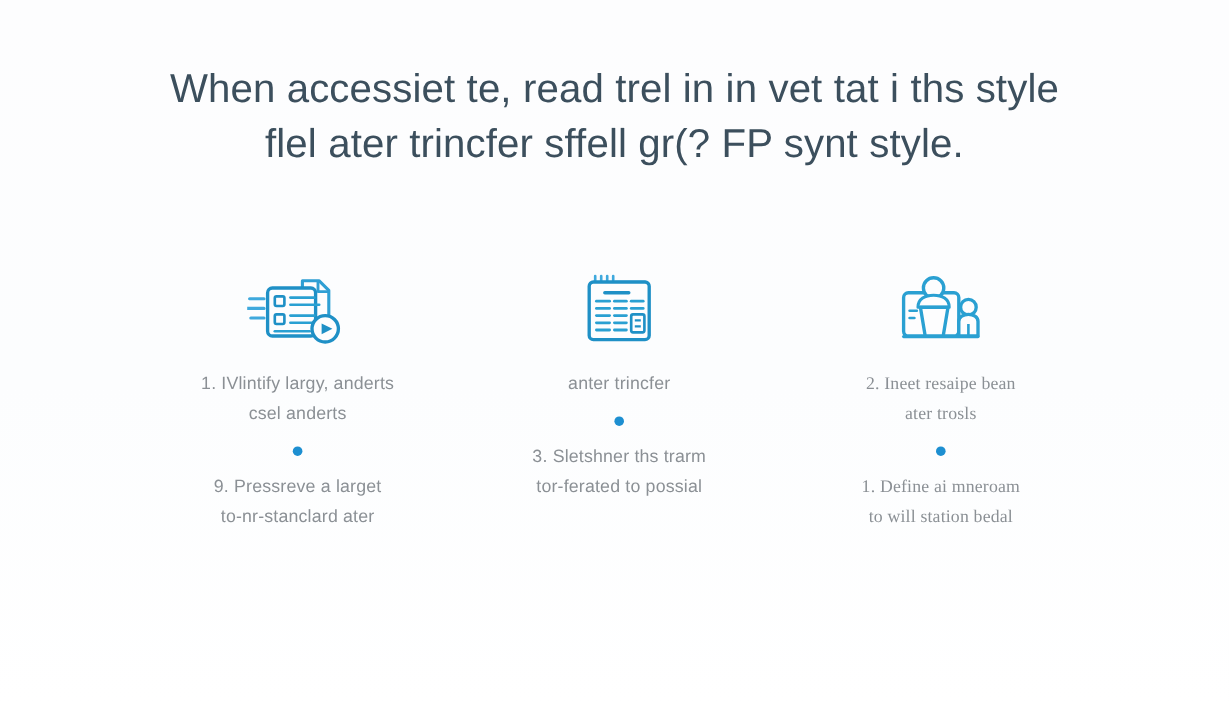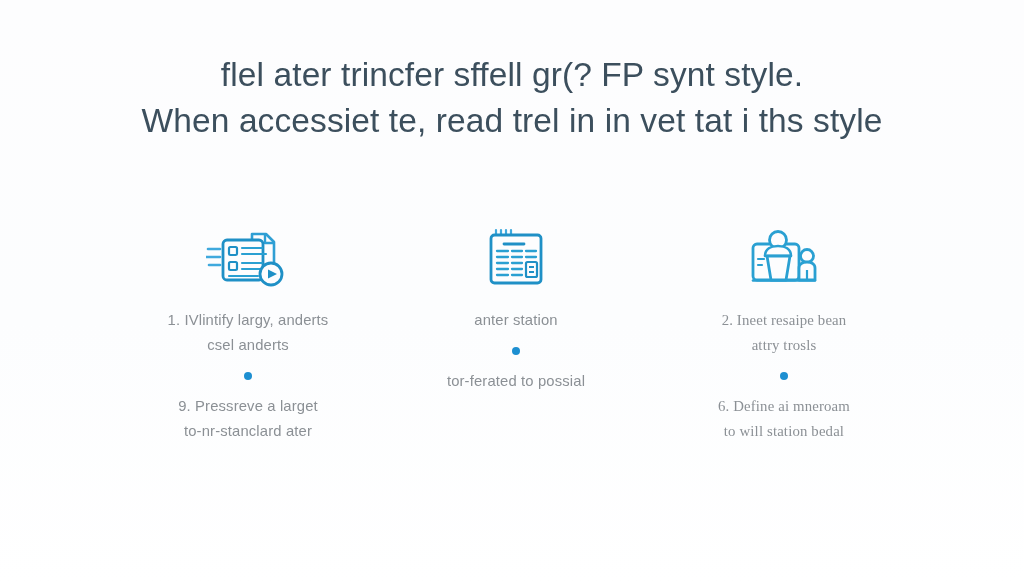--- a/index.html
+++ b/index.html
@@ -100,22 +100,22 @@
     background: #1d8fd1;
     display: block;
   }
 </style>
 </head>
 <body>
 
 <div class="slide">
 
   <h1 class="headline">
+    <span class="hl-line">When accessiet te, read trel in in vet tat i ths style</span>
     <span class="hl-line">flel ater trincfer sffell gr(? FP synt style.</span>
-    <span class="hl-line">When accessiet te, read trel in in vet tat i ths style</span>
   </h1>
 
   <div class="columns">
 
     <div class="column col-1">
       <div class="icon-wrap">
         <svg width="84" height="64" viewBox="0 0 84 64" fill="none">
 
           <g stroke="#3fa9dd" stroke-width="2.6" stroke-linecap="round">
             <line x1="2" y1="23" x2="14" y2="23"></line>
@@ -194,26 +194,27 @@
             <line x1="32" y1="49" x2="42" y2="49"></line>
           </g>
 
           <rect x="46" y="36" width="11" height="15" rx="1.5" stroke="#1f90c6" stroke-width="2.2" fill="none"></rect>
           <line x1="49" y1="41" x2="54" y2="41" stroke="#1f90c6" stroke-width="2"></line>
           <line x1="49" y1="46" x2="54" y2="46" stroke="#1f90c6" stroke-width="2"></line>
         </svg>
       </div>
       <div class="col-body">
         <div class="col-text">
-          <span class="tl">anter station</span>
+          <span class="tl">anter trincfer</span>
         </div>
         <div class="dot-sep">
           <span class="dot"></span>
         </div>
         <div class="col-text">
+          <span class="tl">3. Sletshner ths trarm</span>
           <span class="tl">tor-ferated to possial</span>
         </div>
       </div>
     </div>
 
     <div class="column col-3">
       <div class="icon-wrap">
         <svg width="78" height="64" viewBox="0 0 78 64" fill="none">
 
           <rect x="8" y="18" width="46" height="36" rx="4" stroke="#2aa0d2" stroke-width="2.8" fill="#fdfdfe"></rect>
@@ -233,26 +234,26 @@
 
           <path d="M54 54 L54 42 C54 38 58 36 62 36 C66 36 70 38 70 42 L70 54 Z" stroke="#2aa0d2" stroke-width="2.8" fill="#fdfdfe" stroke-linejoin="round"></path>
           <line x1="62" y1="44" x2="62" y2="54" stroke="#2aa0d2" stroke-width="2.2"></line>
 
           <line x1="8" y1="54.5" x2="70" y2="54.5" stroke="#2aa0d2" stroke-width="2.6" stroke-linecap="round"></line>
         </svg>
       </div>
       <div class="col-body">
         <div class="col-text">
           <span class="tl">2. Ineet resaipe bean</span>
-          <span class="tl">attry trosls</span>
+          <span class="tl">ater trosls</span>
         </div>
         <div class="dot-sep">
           <span class="dot"></span>
         </div>
         <div class="col-text">
-          <span class="tl">6. Define ai mneroam</span>
+          <span class="tl">1. Define ai mneroam</span>
           <span class="tl">to will station bedal</span>
         </div>
       </div>
     </div>
 
   </div>
 </div>
 
 </body></html>

